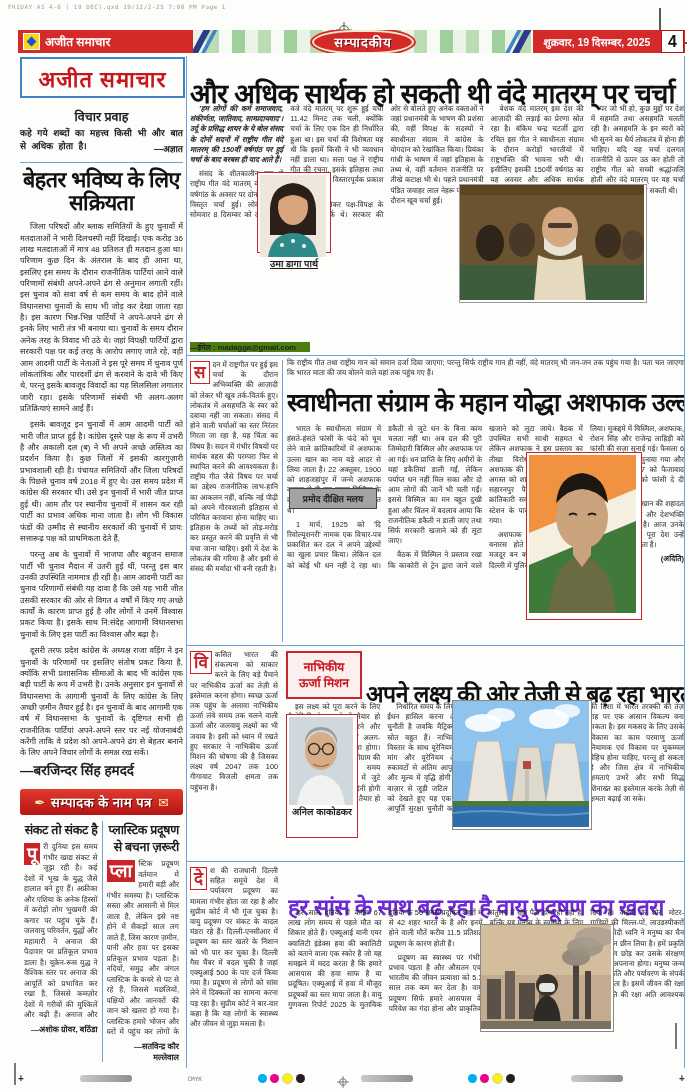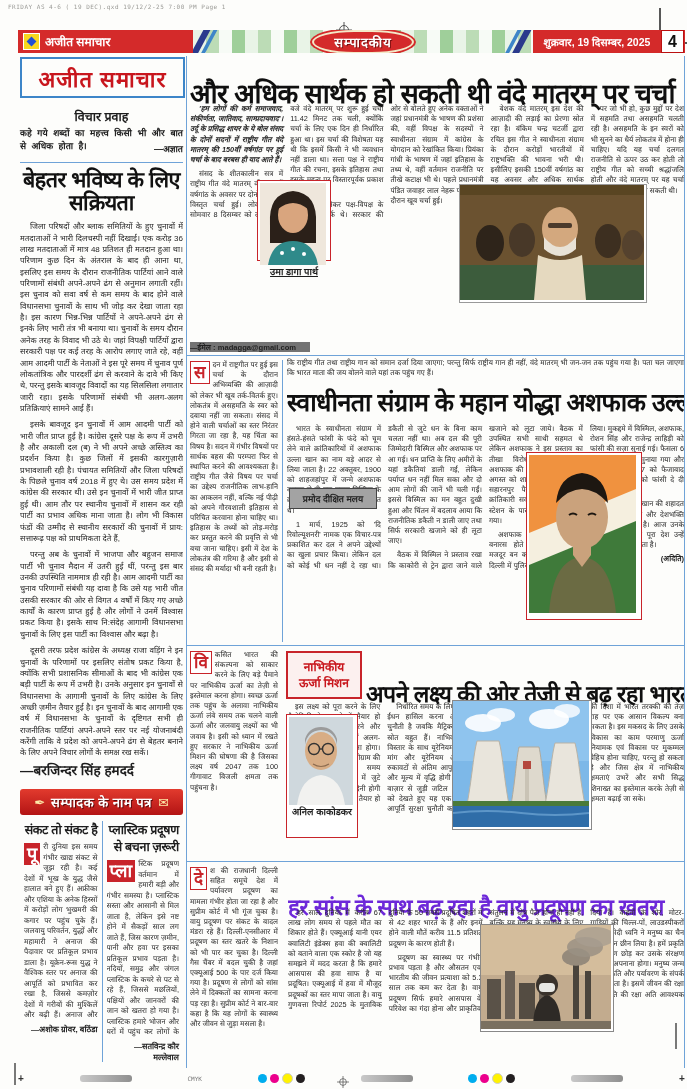--- a/index.html
+++ b/index.html
@@ -59,23 +59,23 @@
   
   .cols{column-gap:7px;font-size:7.3px;line-height:1.4;text-align:justify;color:#262626;overflow:hidden;}
   .cols p{margin:0 0 4px;text-indent:9px;}
   .lead{font-style:italic;font-weight:bold;}
   .photo-box{border:1.5px solid #c8242a;background:#fff;padding:2px;box-sizing:border-box;}
   .photo-box .cap{text-align:center;font-weight:bold;font-size:9.5px;padding:2px 0 1px;line-height:1.15;}
   .credit-line{font-weight:bold;font-size:7.6px;}
   
   .v-head{left:190px;top:56px;width:495px;font-size:27px;font-weight:900;letter-spacing:-.6px;white-space:nowrap;overflow:hidden;color:#0f0f0f;}
   .v-body{left:190px;top:104px;width:494px;height:248px;column-count:5;}
-  .uma-photo{left:257px;top:180px;width:74px;height:81px;text-decoration:underline;}
+  .uma-photo{left:257px;top:172px;width:74px;height:81px;text-decoration:underline;}
   .pm-photo{left:459px;top:184px;width:186px;height:117px;border:1px solid #999;background:#fff;}
-  .v-email{left:190px;top:342px;width:120px;font-size:7.6px;font-weight:bold;color:#222;background:#737373;}
+  .v-email{left:190px;top:342px;width:120px;font-size:7.6px;font-weight:bold;color:#222;background:#4d7c0f;}
   
   .sa-col{left:190px;top:360px;width:88px;height:280px;font-size:7.3px;line-height:1.4;text-align:justify;overflow:hidden;color:#262626;}
   .mid-vrule{left:282px;top:360px;height:282px;}
   .ash{left:287px;top:358px;width:397px;height:284px;}
   .ash-over{font-size:7.3px;line-height:1.4;text-align:justify;color:#262626;height:22px;overflow:hidden;}
   .ash-head{font-size:25px;font-weight:900;letter-spacing:-.5px;white-space:nowrap;overflow:hidden;margin:4px 0 6px;color:#0f0f0f;}
   .ash-body{column-count:4;height:212px;}
   .ash-author{position:absolute;left:2px;top:130px;width:86px;background:#a3a3a3;border:1px solid #444;
               font-size:9px;font-weight:900;text-align:center;padding:3px 0;color:#222;}
   .ash-photo{position:absolute;right:42px;top:94px;width:116px;height:168px;}

